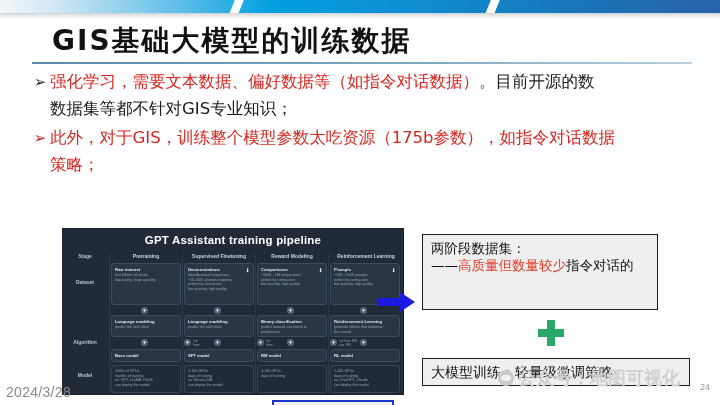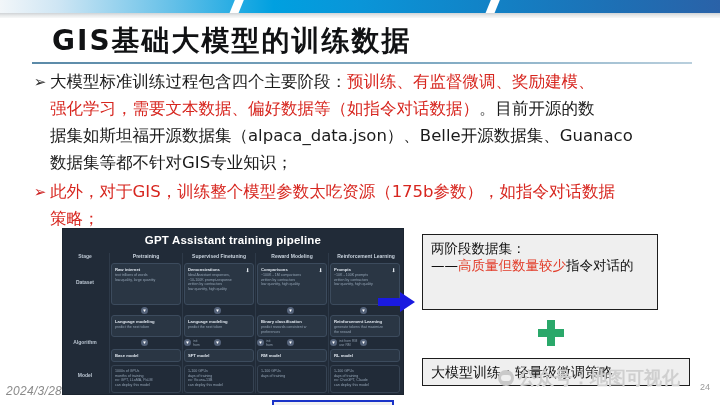--- a/index.html
+++ b/index.html
@@ -133,21 +133,21 @@
     width:16px;height:16px;border-radius:50%;background:#c9c9c9;
     display:inline-block;position:relative;flex:0 0 16px;
   }
   .wm-logo::after{
     content:"";position:absolute;left:3px;top:5px;width:10px;height:6px;
     background:#efefef;border-radius:3px;
   }
   
   .date{
     position:absolute;left:6px;top:384px;
-    font-size:12px;color:#8a8a8a;letter-spacing:.3px;font-style:italic;
+    font-size:14px;color:#8a8a8a;letter-spacing:.3px;
   }
   .pageno{
     position:absolute;left:700px;top:382px;
     font-size:9px;color:#9a9a9a;
   }
 </style>
 </head>
 <body>
 
 <div class="banner">
@@ -158,27 +158,21 @@
 
 <div class="title">GIS基础大模型的训练数据</div>
 <div class="title-rule"></div>
 
 <div class="bullets">
 
   <div class="bullet b1">
     <div class="bullet-mark mark-dark">➢</div>
     <div class="bullet-body">
       <div>
-        <span>大模型标准训练过程包含四个主要阶段：</span><span class="red">预训练、有监督微调、奖励建模、</span>
-      </div>
-      <div>
         <span class="red">强化学习，需要文本数据、偏好数据等（如指令对话数据）</span><span>。目前开源的数</span>
-      </div>
-      <div>
-        <span>据集如斯坦福开源数据集（alpaca_data.json）、Belle开源数据集、Guanaco</span>
       </div>
       <div>
         <span>数据集等都不针对GIS专业知识；</span>
       </div>
     </div>
   </div>
 
   <div class="bullet b2">
     <div class="bullet-mark mark-red">➢</div>
     <div class="bullet-body">

